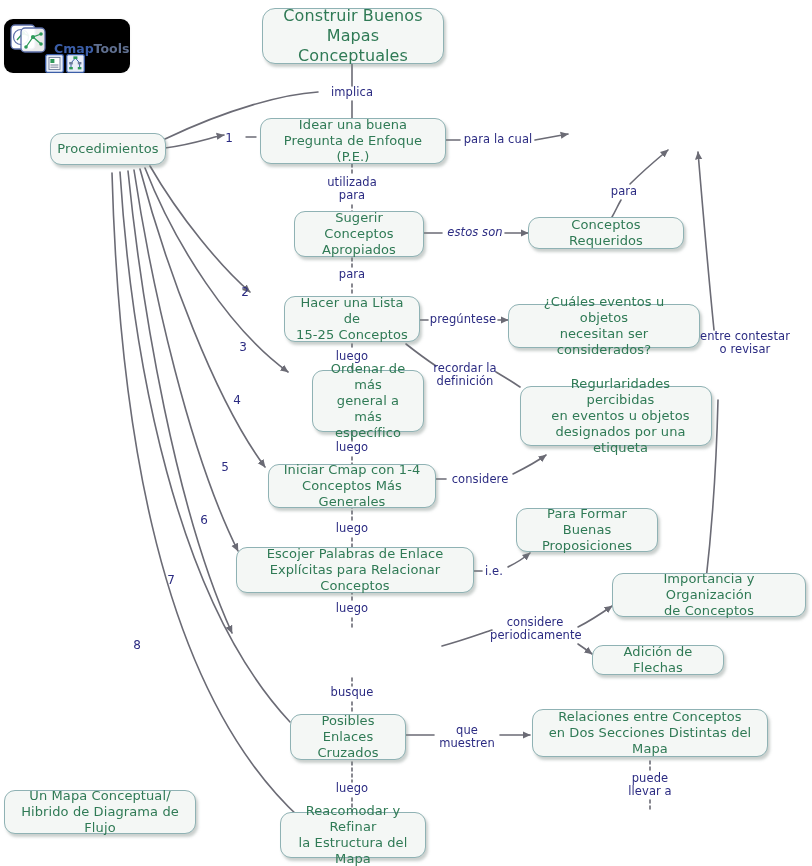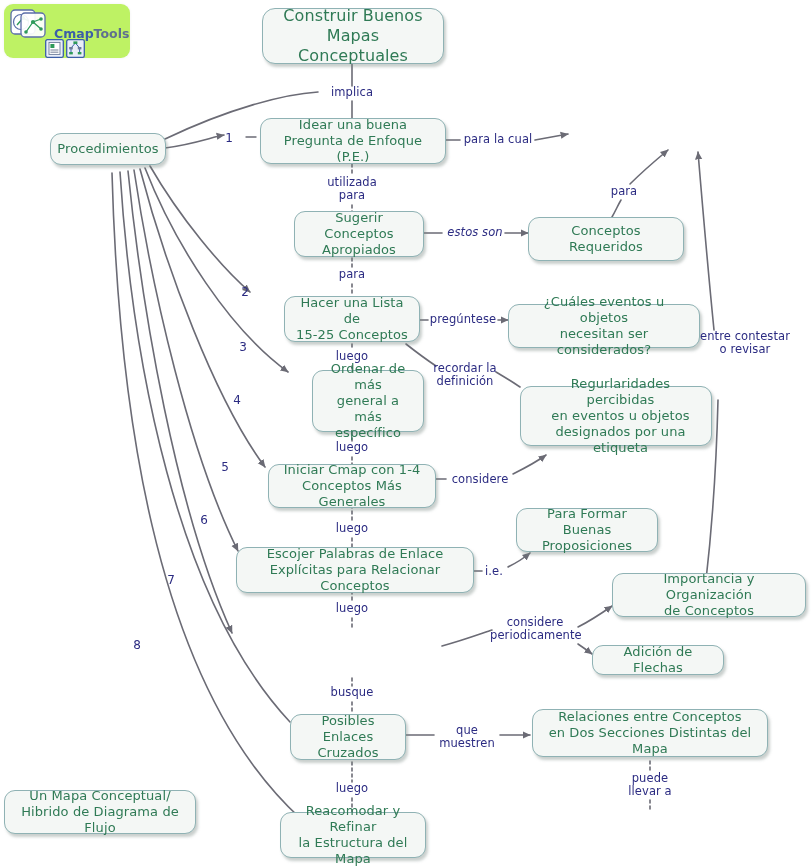--- a/index.html
+++ b/index.html
@@ -60,23 +60,23 @@
   .seqnum{
     position:absolute;
     color:#2b2b82;
     font-size:12px;
     line-height:12px;
     text-align:center;
   }
   
   #logo{
     position:absolute;
-    left:4px; top:4px;
+    left:4px; top:19px;
     width:126px; height:54px;
-    background:#bef264;
+    background:#000000;
     border-radius:9px;
     box-shadow:0 0 3px rgba(0,0,0,0.06);
   }
   #logo .logotext{
     position:absolute;
     left:50px; top:22px;
     font-size:12.5px;
     font-weight:bold;
     letter-spacing:0;
   }
@@ -217,21 +217,21 @@
 
   <div class="node" style="left:50px;top:133px;width:116px;height:32px;">Procedimientos</div>
 
   <div class="node" style="left:260px;top:118px;width:186px;height:46px;">Idear una buena
 Pregunta de Enfoque (P.E.)</div>
 
 
   <div class="node" style="left:294px;top:211px;width:130px;height:46px;">Sugerir Conceptos
 Apropiados</div>
 
-  <div class="node" style="left:528px;top:217px;width:156px;height:44px;">Conceptos Requeridos</div>
+  <div class="node" style="left:528px;top:217px;width:156px;height:32px;">Conceptos Requeridos</div>
 
   <div class="node" style="left:284px;top:296px;width:136px;height:46px;">Hacer una Lista de
 15-25 Conceptos</div>
 
   <div class="node" style="left:508px;top:304px;width:192px;height:44px;">¿Cuáles eventos u objetos
 necesitan ser considerados?</div>
 
   <div class="node" style="left:296px;top:370px;width:112px;height:62px;margin-left:16px;">Ordenar de más
 general a más
 específico</div>

